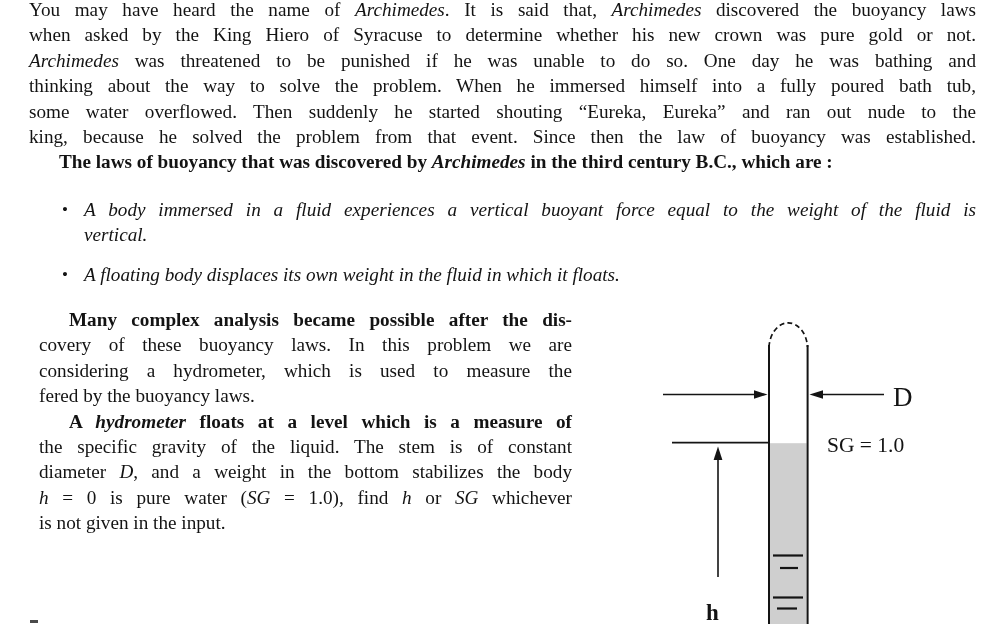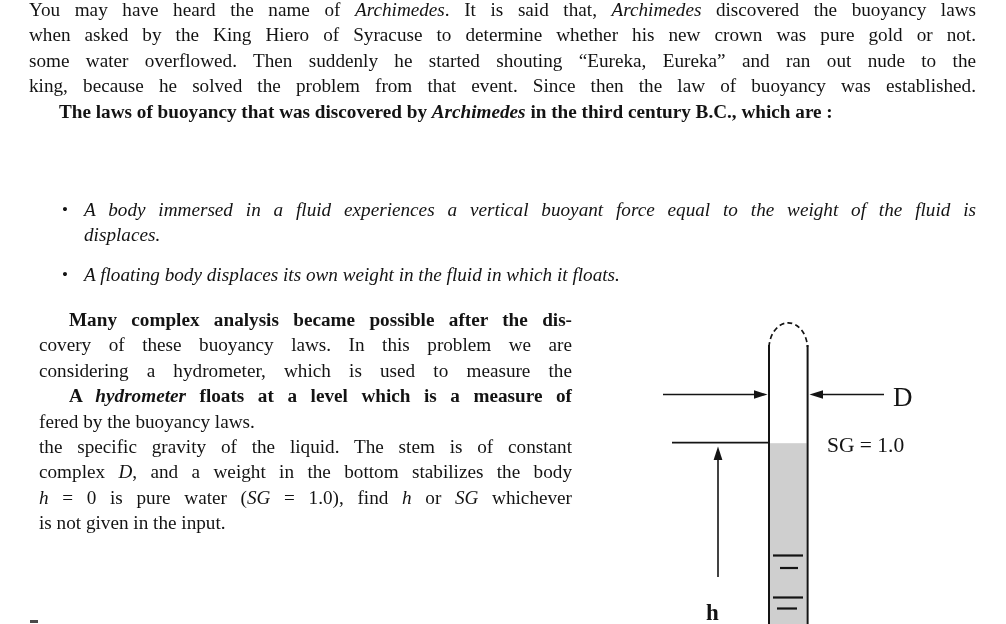--- a/index.html
+++ b/index.html
@@ -59,49 +59,51 @@
   }
 </style>
 </head>
 <body>
 
 <div class="page">
 
   <div class="tblock" id="intro">
     <div class="line jl"><span>You may have heard the name of </span><span class="it">Archimedes</span><span>. It is said that, </span><span class="it">Archimedes</span><span> discovered the buoyancy laws</span></div>
     <div class="line jl"><span>when asked by the King Hiero of Syracuse to determine whether his new crown was pure gold or not.</span></div>
+    <div class="line jl"><span class="it">Archimedes</span><span> was threatened to be punished if he was unable to do so.  One day he was bathing and</span></div>
+    <div class="line jl"><span>thinking about the way to solve the problem.  When he immersed himself into a fully poured bath tub,</span></div>
     <div class="line jl"><span>some water overflowed.  Then suddenly he started shouting “Eureka, Eureka” and ran out nude to the</span></div>
     <div class="line jl"><span>king, because he solved the problem from that event.  Since then the law of buoyancy was established.</span></div>
     <div class="line ind"><span>The laws of buoyancy that was discovered by </span><span class="it">Archimedes</span><span> in the third century B.C., which are :</span></div>
   </div>
 
   <div class="tblock" id="bullets">
     <div class="bullet-item">
       <span class="bullet-marker">•</span>
       <div class="bullet-text">
         <div class="line jl"><span class="it">A body immersed in a fluid experiences a vertical buoyant force equal to the weight of the fluid is</span></div>
-        <div class="line"><span class="it">displaces.</span></div>
+        <div class="line"><span class="it">vertical.</span></div>
       </div>
     </div>
     <div class="bullet-item">
       <span class="bullet-marker">•</span>
       <div class="bullet-text">
         <div class="line"><span class="it">A floating body displaces its own weight in the fluid in which it floats.</span></div>
       </div>
     </div>
   </div>
 
   <div class="tblock" id="leftcol">
     <div class="line jl ind"><span>Many complex analysis became possible after the dis-</span></div>
     <div class="line jl"><span>covery of these buoyancy laws.  In this problem we are</span></div>
     <div class="line jl"><span>considering a hydrometer, which is used to measure the</span></div>
+    <div class="line"><span>fered by the buoyancy laws.</span></div>
     <div class="line jl ind"><span>A </span><span class="it">hydrometer</span><span> floats at a level which is a measure of</span></div>
-    <div class="line"><span>fered by the buoyancy laws.</span></div>
     <div class="line jl"><span>the specific gravity of the liquid.  The stem is of constant</span></div>
-    <div class="line jl"><span>complex </span><span class="it">D</span><span>, and a weight in the bottom stabilizes the body</span></div>
+    <div class="line jl"><span>diameter </span><span class="it">D</span><span>, and a weight in the bottom stabilizes the body</span></div>
     <div class="line jl"><span class="it">h</span><span> = 0 is pure water (</span><span class="it">SG</span><span> = 1.0), find </span><span class="it">h</span><span> or </span><span class="it">SG</span><span> whichever</span></div>
     <div class="line"><span>is not given in the input.</span></div>
   </div>
 
   <svg id="figure" viewBox="640 315 300 309">
 
     <rect x="769.8" y="443.2" width="36.9" height="181" fill="#cfcfcf"></rect>
 
     <path d="M 769,347 A 19.3,26 0 0 1 807.5,347" fill="none" stroke="#141414" stroke-width="1.7" stroke-dasharray="5 3.2"></path>
 

